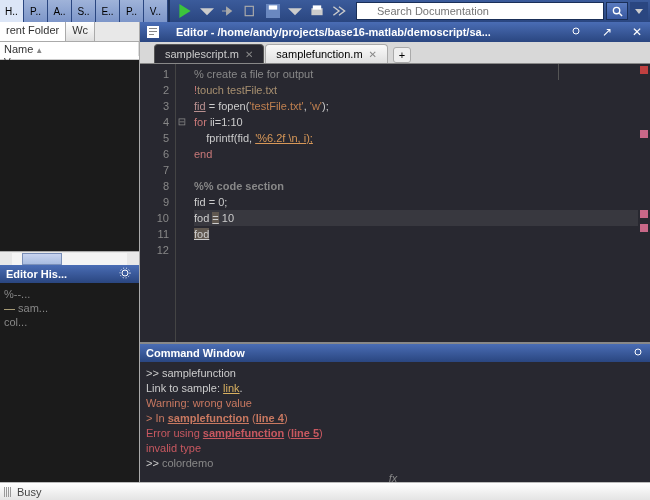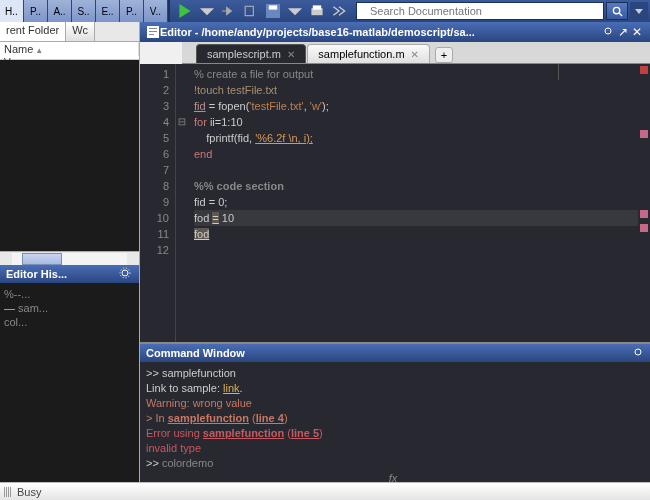--- a/index.html
+++ b/index.html
@@ -7,21 +7,21 @@
 
 .topbar { height: 22px; background: linear-gradient(#3b5b9b,#2a4680); display: flex; align-items: stretch; }
 .ribbon-tabs { display: flex; }
 .ribbon-tab { width: 24px; background: linear-gradient(#9fb3d9,#7d96c9); border-right: 1px solid #2a4680; color: #000; display: flex; align-items: center; justify-content: center; font-size: 10px; overflow: hidden; cursor: pointer; }
 .ribbon-tab.active { background: #dce6f7; }
 .tool-icons { display: flex; align-items: center; gap: 4px; padding: 0 6px; border-left: 2px solid #1e335c; }
 .tool-btn { width: 18px; height: 18px; display: flex; align-items: center; justify-content: center; cursor: pointer; color: #e0e0e0; }
 .tool-btn svg { width: 14px; height: 14px; }
 .run-icon svg { fill: #3cc43c; }
 .searchbox { flex: 1; display: flex; align-items: center; padding: 2px; gap: 2px; }
-.searchbox input { flex: 1; height: 18px; background: #fff; border: 1px solid #1a2f58; padding: 0 13px; font-size: 11px; color: #999; }
+.searchbox input { flex: 1; height: 18px; background: #fff; border: 1px solid #1a2f58; padding: 0 20px; font-size: 11px; color: #999; }
 .search-btn { width: 22px; height: 18px; background: linear-gradient(#5a7bc0,#3858a0); border: 1px solid #1a2f58; display: flex; align-items: center; justify-content: center; cursor: pointer; }
 .search-btn svg { width: 11px; height: 11px; fill: #fff; }
 .dd-btn { width: 18px; height: 18px; background: #2a4680; display: flex; align-items: center; justify-content: center; cursor: pointer; }
 
 .mainrow { flex: 1; display: flex; min-height: 0; }
 
 .leftcol { width: 140px; display: flex; flex-direction: column; border-right: 1px solid #aaa; }
 
 .panel-tabs { display: flex; background: #e8e8e8; border-bottom: 1px solid #aaa; height: 20px; }
 .panel-tab { padding: 2px 6px; border-right: 1px solid #aaa; background: linear-gradient(#fff,#e0e0e0); cursor: pointer; font-size: 11px; color: #333; overflow: hidden; white-space: nowrap; }
@@ -39,26 +39,26 @@
 
 .panel-title { background: linear-gradient(#4a6db5,#2a4680); color: #fff; padding: 2px 6px; display: flex; align-items: center; justify-content: space-between; height: 18px; font-weight: bold; }
 .panel-title .gear { width: 14px; height: 14px; cursor: pointer; }
 
 .cmdhist { flex: 1; background: #1b1b1b; min-height: 60px; color: #888; padding: 4px; font-family: 'Courier New', monospace; font-size: 11px; }
 .cmdhist div { line-height: 14px; }
 .cmdhist .dash { color: #d0c090; }
 
 .centercol { flex: 1; display: flex; flex-direction: column; min-width: 0; }
 
-.editor-title { background: linear-gradient(#4a6db5,#2a4680); color: #fff; padding: 2px 6px; display: flex; align-items: center; height: 20px; gap: 0; }
+.editor-title { background: linear-gradient(#4a6db5,#2a4680); color: #fff; padding: 2px 6px; display: flex; align-items: center; height: 20px; gap: 16px; }
 .ed-icon { width: 14px; height: 14px; display: flex; align-items: center; justify-content: center; }
 .ed-text { flex: 1; font-weight: bold; overflow: hidden; white-space: nowrap; text-overflow: ellipsis; }
 .ed-ctrl { cursor: pointer; padding: 0 2px; font-size: 12px; }
 
-.file-tabs { display: flex; background: #d8d8d8; border-bottom: 1px solid #888; height: 22px; align-items: flex-end; padding-left: 14px; margin-left: 42px; }
+.file-tabs { display: flex; background: #d8d8d8; border-bottom: 1px solid #888; height: 22px; align-items: flex-end; padding-left: 14px; }
 .file-tab { padding: 3px 10px 3px 10px; background: linear-gradient(#fafafa,#e0e0e0); border: 1px solid #aaa; border-bottom: none; border-radius: 4px 4px 0 0; margin-right: 1px; display: flex; align-items: center; gap: 6px; cursor: pointer; font-size: 11px; }
 .file-tab.active { background: #282830; color: #ccc; border-color: #555; }
 .file-tab .x { color: #888; font-size: 10px; cursor: pointer; }
 .plus-tab { width: 18px; height: 16px; background: #eee; border: 1px solid #aaa; border-radius: 3px; margin-left: 4px; display: flex; align-items: center; justify-content: center; cursor: pointer; }
 
 .editor-body { flex: 1; display: flex; background: #282830; min-height: 0; font-family: 'Courier New', monospace; font-size: 12px; position: relative; }
 .gutter { width: 36px; background: #282830; border-right: 1px solid #444; text-align: right; padding: 2px 6px 2px 0; color: #888; }
 .gutter div { height: 16px; line-height: 16px; }
 .fold { width: 12px; padding-top: 2px; }
 .fold div { height: 16px; line-height: 16px; text-align: center; color: #888; font-size: 10px; }

